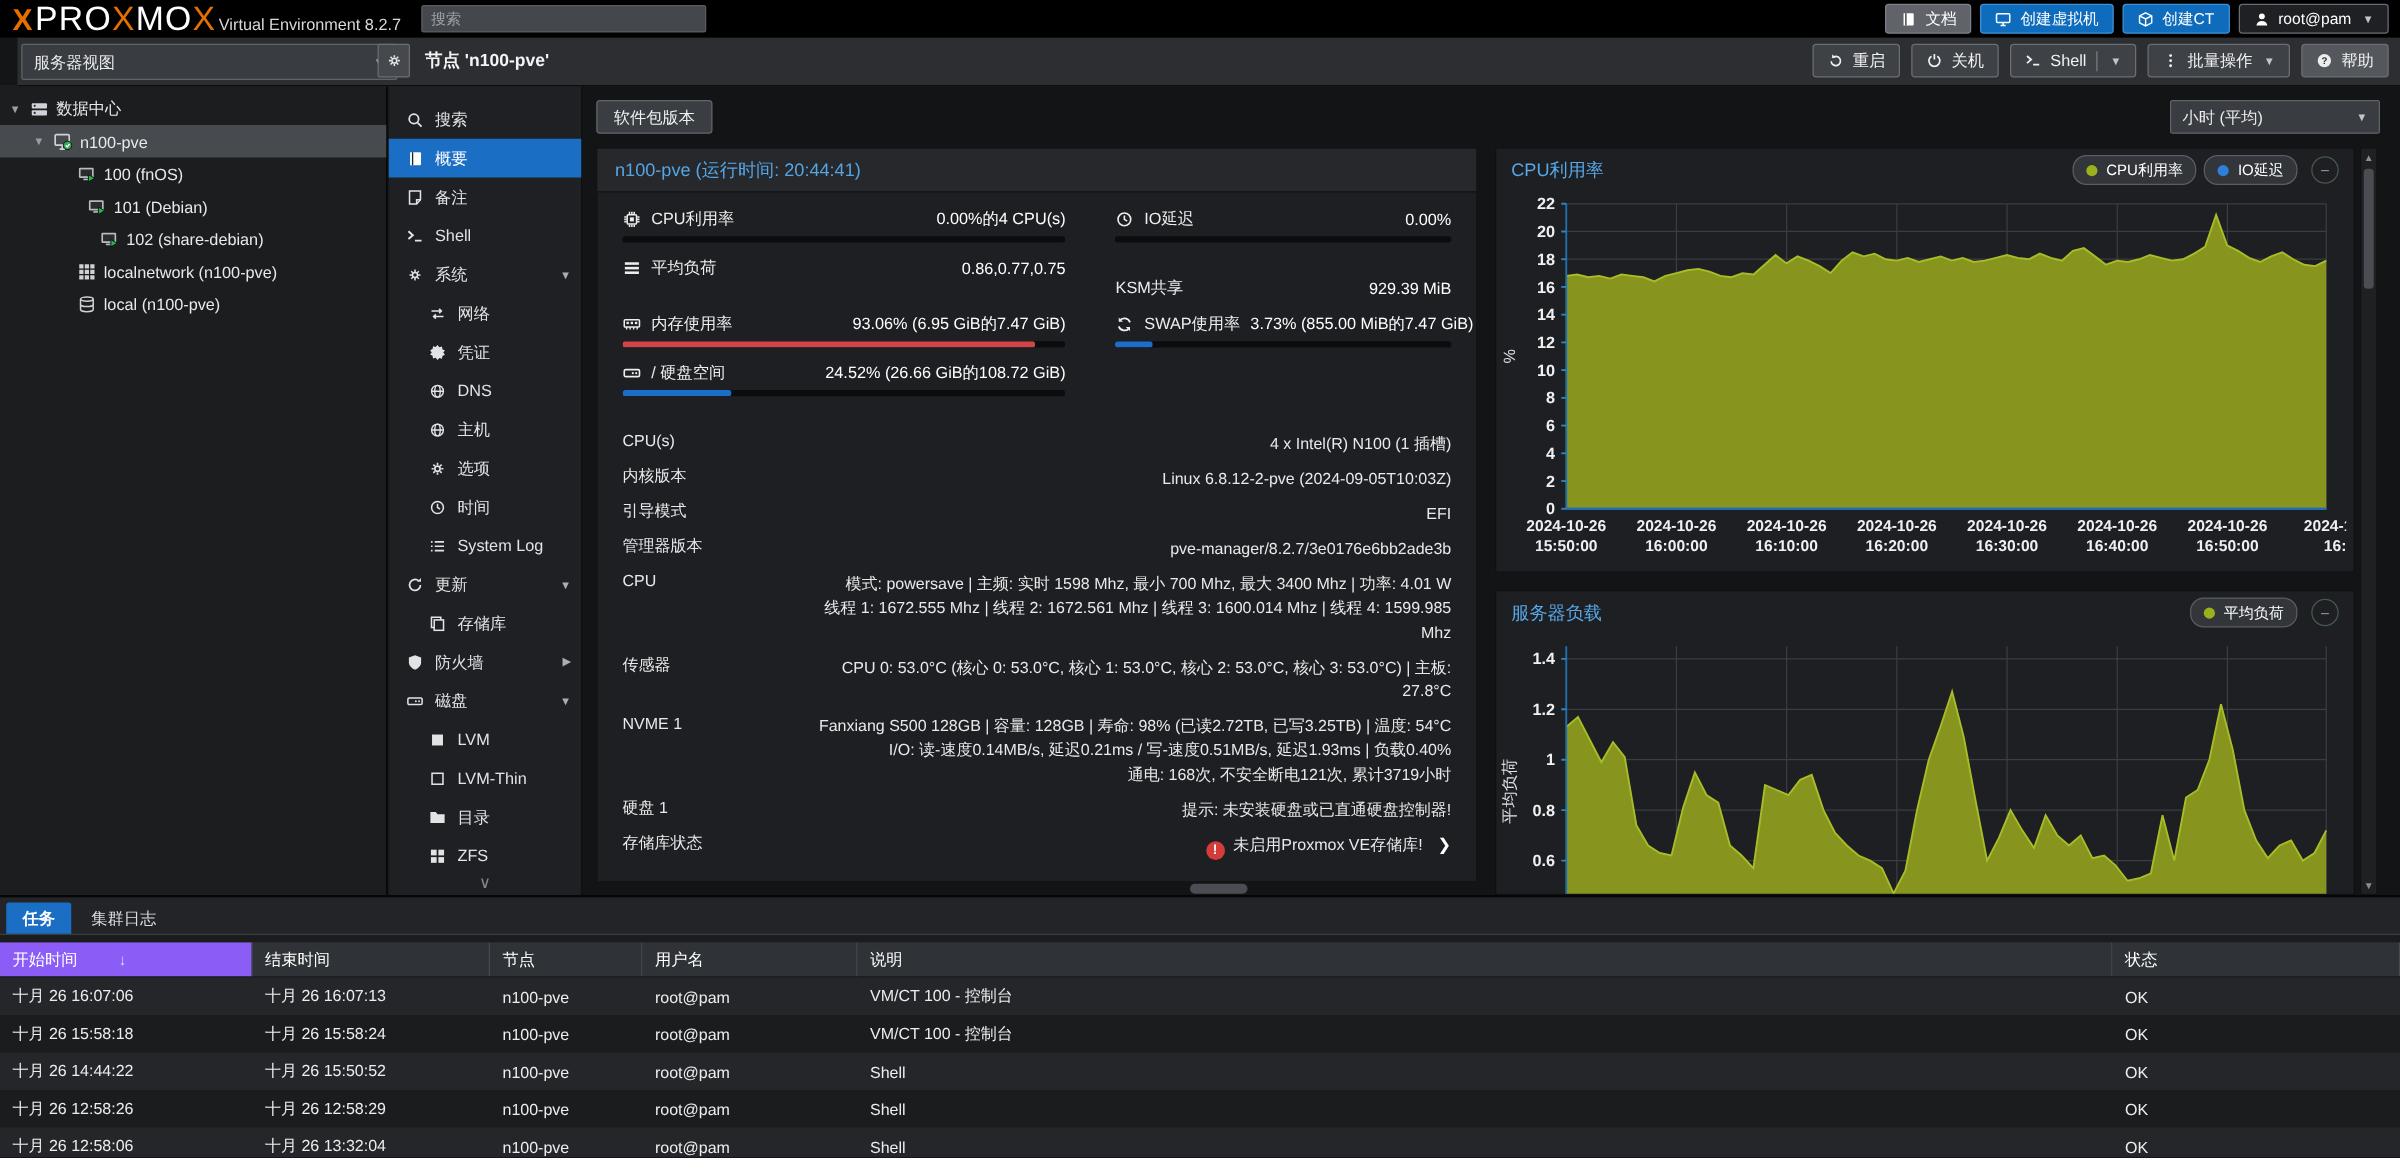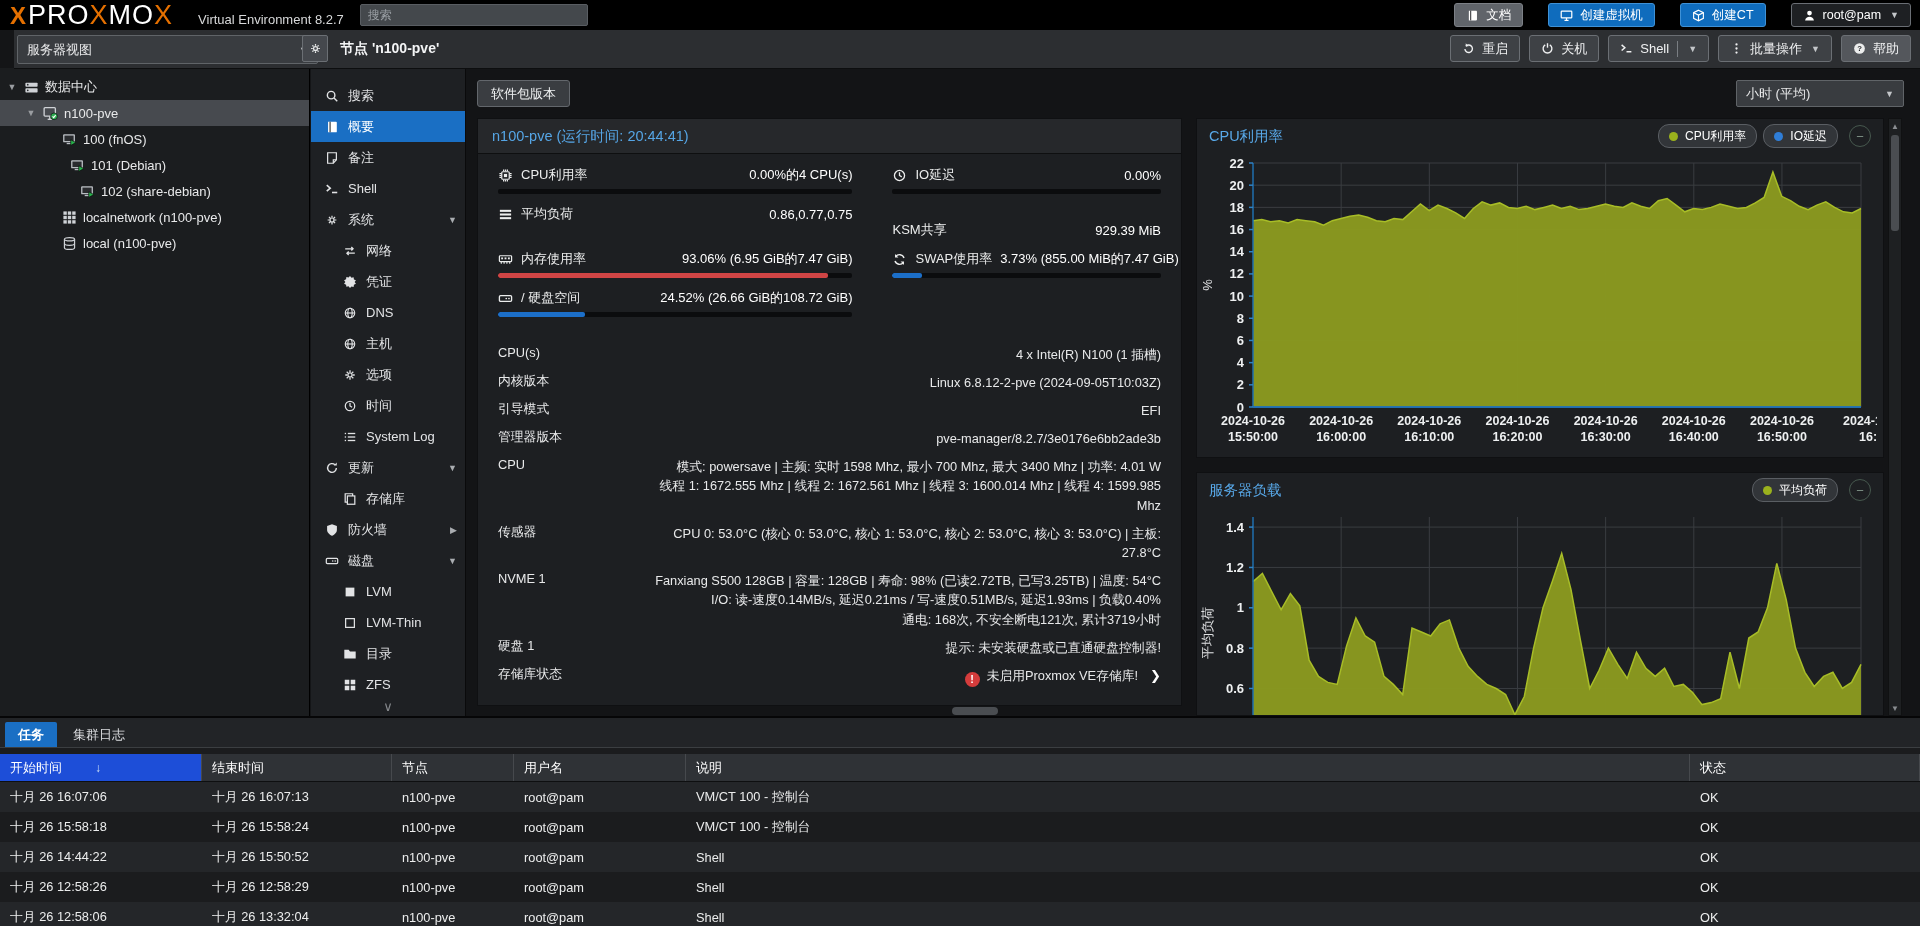--- a/index.html
+++ b/index.html
@@ -6,24 +6,24 @@
   body{font-family:"Liberation Sans","DejaVu Sans",sans-serif;color:#e6e7e9;-webkit-font-smoothing:antialiased;}
   #app{position:relative;width:1920px;height:926px;overflow:hidden;background:#141517;}
   .icon{display:inline-flex;align-items:center;justify-content:center;line-height:0;flex:none;}
 
   
   .topbar{position:absolute;left:0;top:0;right:0;height:30px;background:#000;display:flex;align-items:center;z-index:5;}
   .logo{display:flex;align-items:baseline;padding-left:10px;}
   .logo-mark{color:#e57000;font-weight:bold;font-size:24px;margin-right:2px;line-height:1;}
   .logo-text{font-size:27px;font-weight:normal;letter-spacing:1px;color:#fff;line-height:1;}
   .logo-text .ox{color:#e57000;}
-  .ve{color:#d8d9da;font-size:13px;margin-left:25px;}
+  .ve{color:#d8d9da;font-size:13px;margin-left:2px;}
   .search-input{margin-left:16px;width:212px;height:20px;background:#44484c;border:1px solid #595d62;border-radius:2px;color:#d4d6d8;font-size:12px;padding:0 7px;outline:none;}
   .search-input::placeholder{color:#9ba0a5;}
-  .topbar-right{margin-left:auto;display:flex;gap:25px;padding-right:9px;align-items:center;}
+  .topbar-right{margin-left:auto;display:flex;gap:7px;padding-right:9px;align-items:center;}
   .tb-btn{height:24px;display:flex;align-items:center;gap:7px;padding:0 11px;font-size:12.5px;border-radius:3px;border:1px solid transparent;color:#fff;cursor:pointer;}
   .tb-doc{background:#60646a;border-color:#7c8086;}
   .tb-blue{background:#0f6cbd;border-color:#3e91d6;}
   .tb-user{background:#1e2023;border-color:#6a6e74;}
   .caret-txt{font-size:9px;color:#c3c6c9;margin-left:2px;}
 
   
   .toolbar{position:absolute;left:14px;top:30px;right:0;height:38px;background:#2c2e31;border-bottom:1px solid #0d0e0f;z-index:4;}
   .view-select{position:absolute;left:3px;top:5px;width:281px;height:27px;background:#393c40;border:1px solid #606468;border-radius:2px;display:flex;align-items:center;justify-content:space-between;padding:0 9px;font-size:13px;color:#e8e9ea;cursor:pointer;}
   .gear-btn{position:absolute;left:288px;top:5px;width:26px;height:27px;background:#45484d;border:1px solid #6b6f74;border-radius:2px;display:flex;align-items:center;justify-content:center;cursor:pointer;color:#e8e9ea;}
@@ -88,21 +88,21 @@
   .vs-thumb{position:absolute;left:2px;right:2px;top:16px;height:96px;background:#4a4d51;border-radius:3px;cursor:pointer;}
   .vs-down{position:absolute;bottom:0;left:0;right:0;}
 
   
   .tasks{position:absolute;left:0;right:0;top:716px;height:210px;background:#1b1c1e;border-top:2px solid #060607;z-index:3;box-sizing:border-box;}
   .task-tabs{height:30px;display:flex;align-items:flex-end;gap:3px;padding:3px 5px 0 5px;background:#222427;border-bottom:1px solid #3b3e41;box-sizing:border-box;}
   .tab{height:25px;display:flex;align-items:center;padding:0 13px;font-size:13px;color:#dcdde0;cursor:pointer;border-radius:2px 2px 0 0;}
   .tab.active{background:#1a6fc4;color:#fff;font-weight:bold;}
   .task-header{display:grid;grid-template-columns:202px 190px 122px 172px 1004px 1fr;height:27px;background:#2f3236;border-bottom:1px solid #0e0f10;margin-top:6px;}
   .th{display:flex;align-items:center;gap:5px;padding:0 10px;font-size:13px;color:#fff;border-right:1px solid #46494d;background:#2f3236;cursor:pointer;box-sizing:border-box;}
-  .th.sorted{background:#1d4ed8;gap:33px;}
+  .th.sorted{background:#8b5cf6;gap:33px;}
   .sort-arrow{font-size:12px;color:#cfe2f5;}
   .trow{display:grid;grid-template-columns:202px 190px 122px 172px 1004px 1fr;height:30px;align-items:center;font-size:12.8px;color:#eceded;cursor:pointer;}
   .trow.odd{background:#242629;}
   .trow.even{background:#1b1c1e;}
   .tcell{padding:0 10px;white-space:nowrap;overflow:hidden;}
 </style>
 </head>
 <body>
 
 <div id="app">

